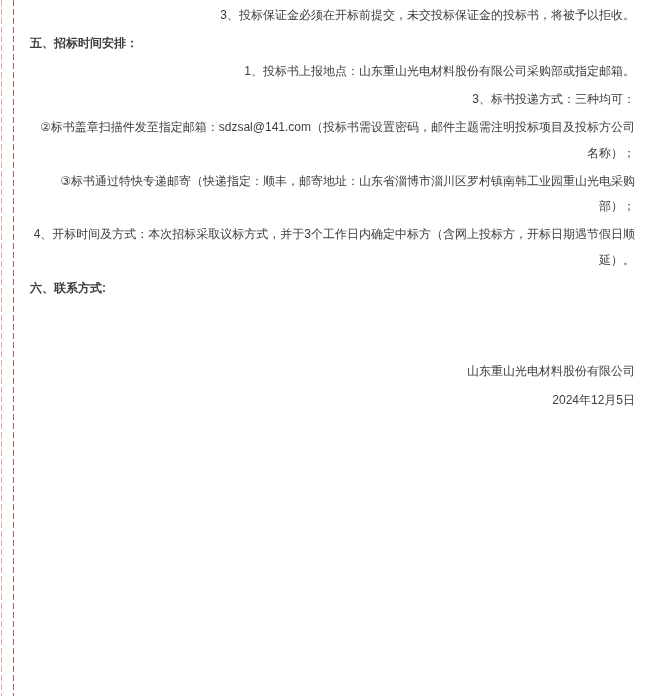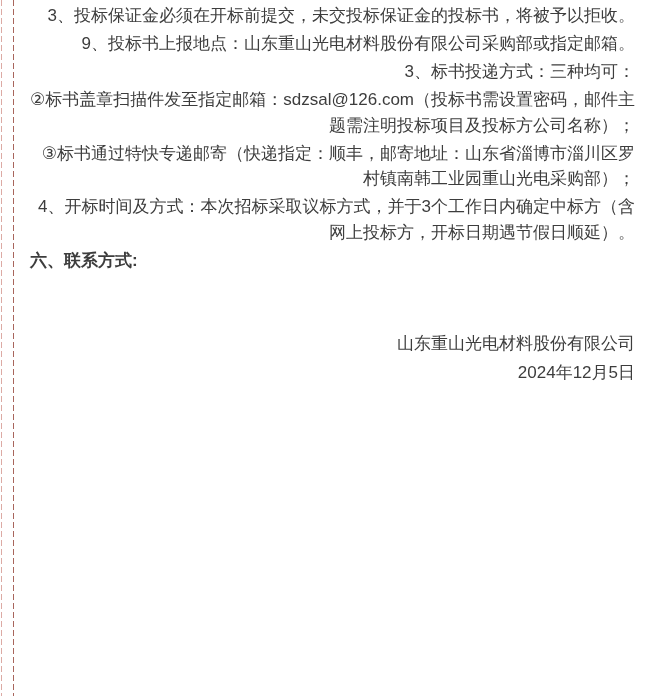--- a/index.html
+++ b/index.html
@@ -27,21 +27,21 @@
   .dashed-line.inner {
     left: 13px;
     background: repeating-linear-gradient(to bottom, var(--inner-dash, #a8655c) 0 6px, transparent 6px 9px);
   }
   .article-body {
     position: absolute;
     left: 30px;
     right: 29px;
     top: 3px;
     color: var(--text-color, #3d3d3d);
-    font-size: 17px;
+    font-size: 12px;
     line-height: 25.5px;
     text-align: justify;
   }
   .article-body p {
     margin: 0 0 2.5px 0;
     text-align: right;
   }
   .article-body p.heading {
     font-weight: bold;
     text-align: left;
@@ -57,23 +57,24 @@
   }
 </style>
 </head>
 <body style="background: rgb(255, 255, 255); --text-color: #3d3d3d; --outer-dash: #dcaaa4; --inner-dash: #a8655c;">
 
 <div class="dashed-line outer"></div>
 <div class="dashed-line inner"></div>
 
 <div class="article-body">
   <p>3、投标保证金必须在开标前提交，未交投标保证金的投标书，将被予以拒收。</p>
-  <p>9、投标书上报地点：山东重山光电材料股份有限公司采购部或指定邮箱。</p>
+  <p class="heading">五、招标时间安排：</p>
+  <p>1、投标书上报地点：山东重山光电材料股份有限公司采购部或指定邮箱。</p>
   <p>3、标书投递方式：三种均可：</p>
-  <p>②标书盖章扫描件发至指定邮箱：sdzsal@126.com（投标书需设置密码，邮件主题需注明投标项目及投标方公司名称）；</p>
+  <p>②标书盖章扫描件发至指定邮箱：sdzsal@141.com（投标书需设置密码，邮件主题需注明投标项目及投标方公司名称）；</p>
   <p>③标书通过特快专递邮寄（快递指定：顺丰，邮寄地址：山东省淄博市淄川区罗村镇南韩工业园重山光电采购部）；</p>
   <p>4、开标时间及方式：本次招标采取议标方式，并于3个工作日内确定中标方（含网上投标方，开标日期遇节假日顺延）。</p>
   <p class="heading">六、联系方式:</p>
 
   <div class="footer-spacer"></div>
 
   <div class="signature">
     <p>山东重山光电材料股份有限公司</p>
     <p>2024年12月5日</p>
   </div>

